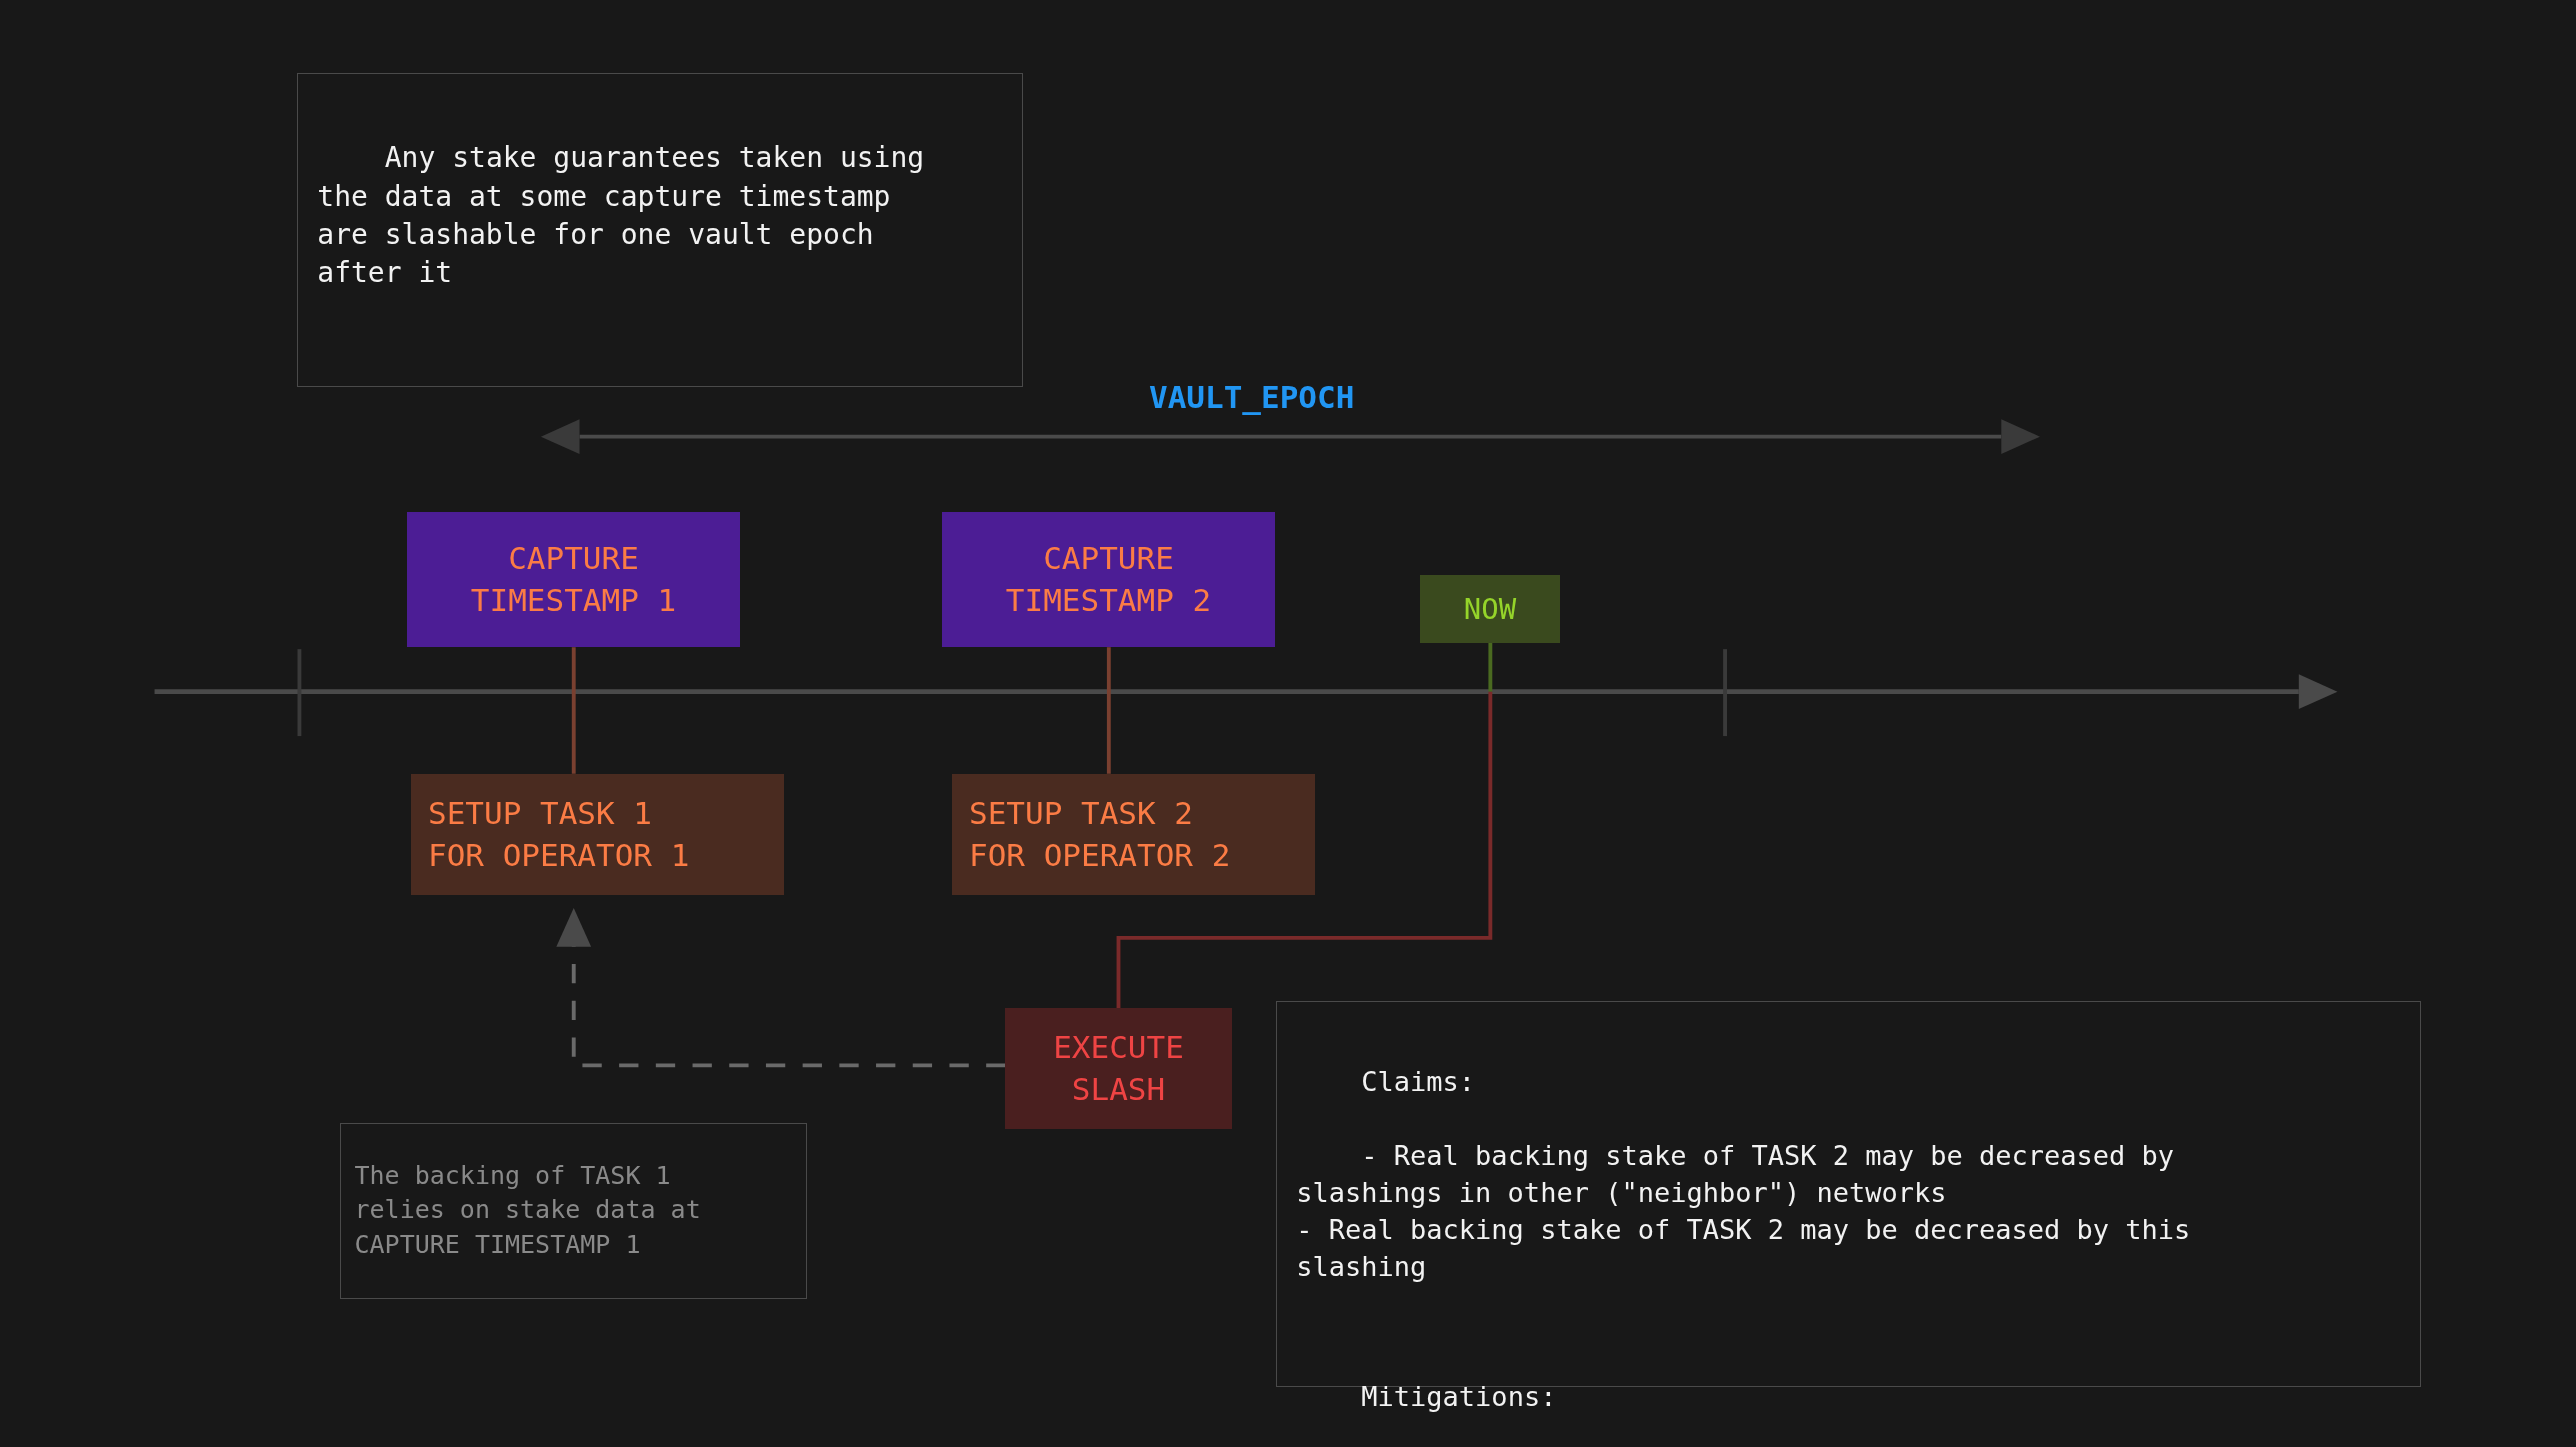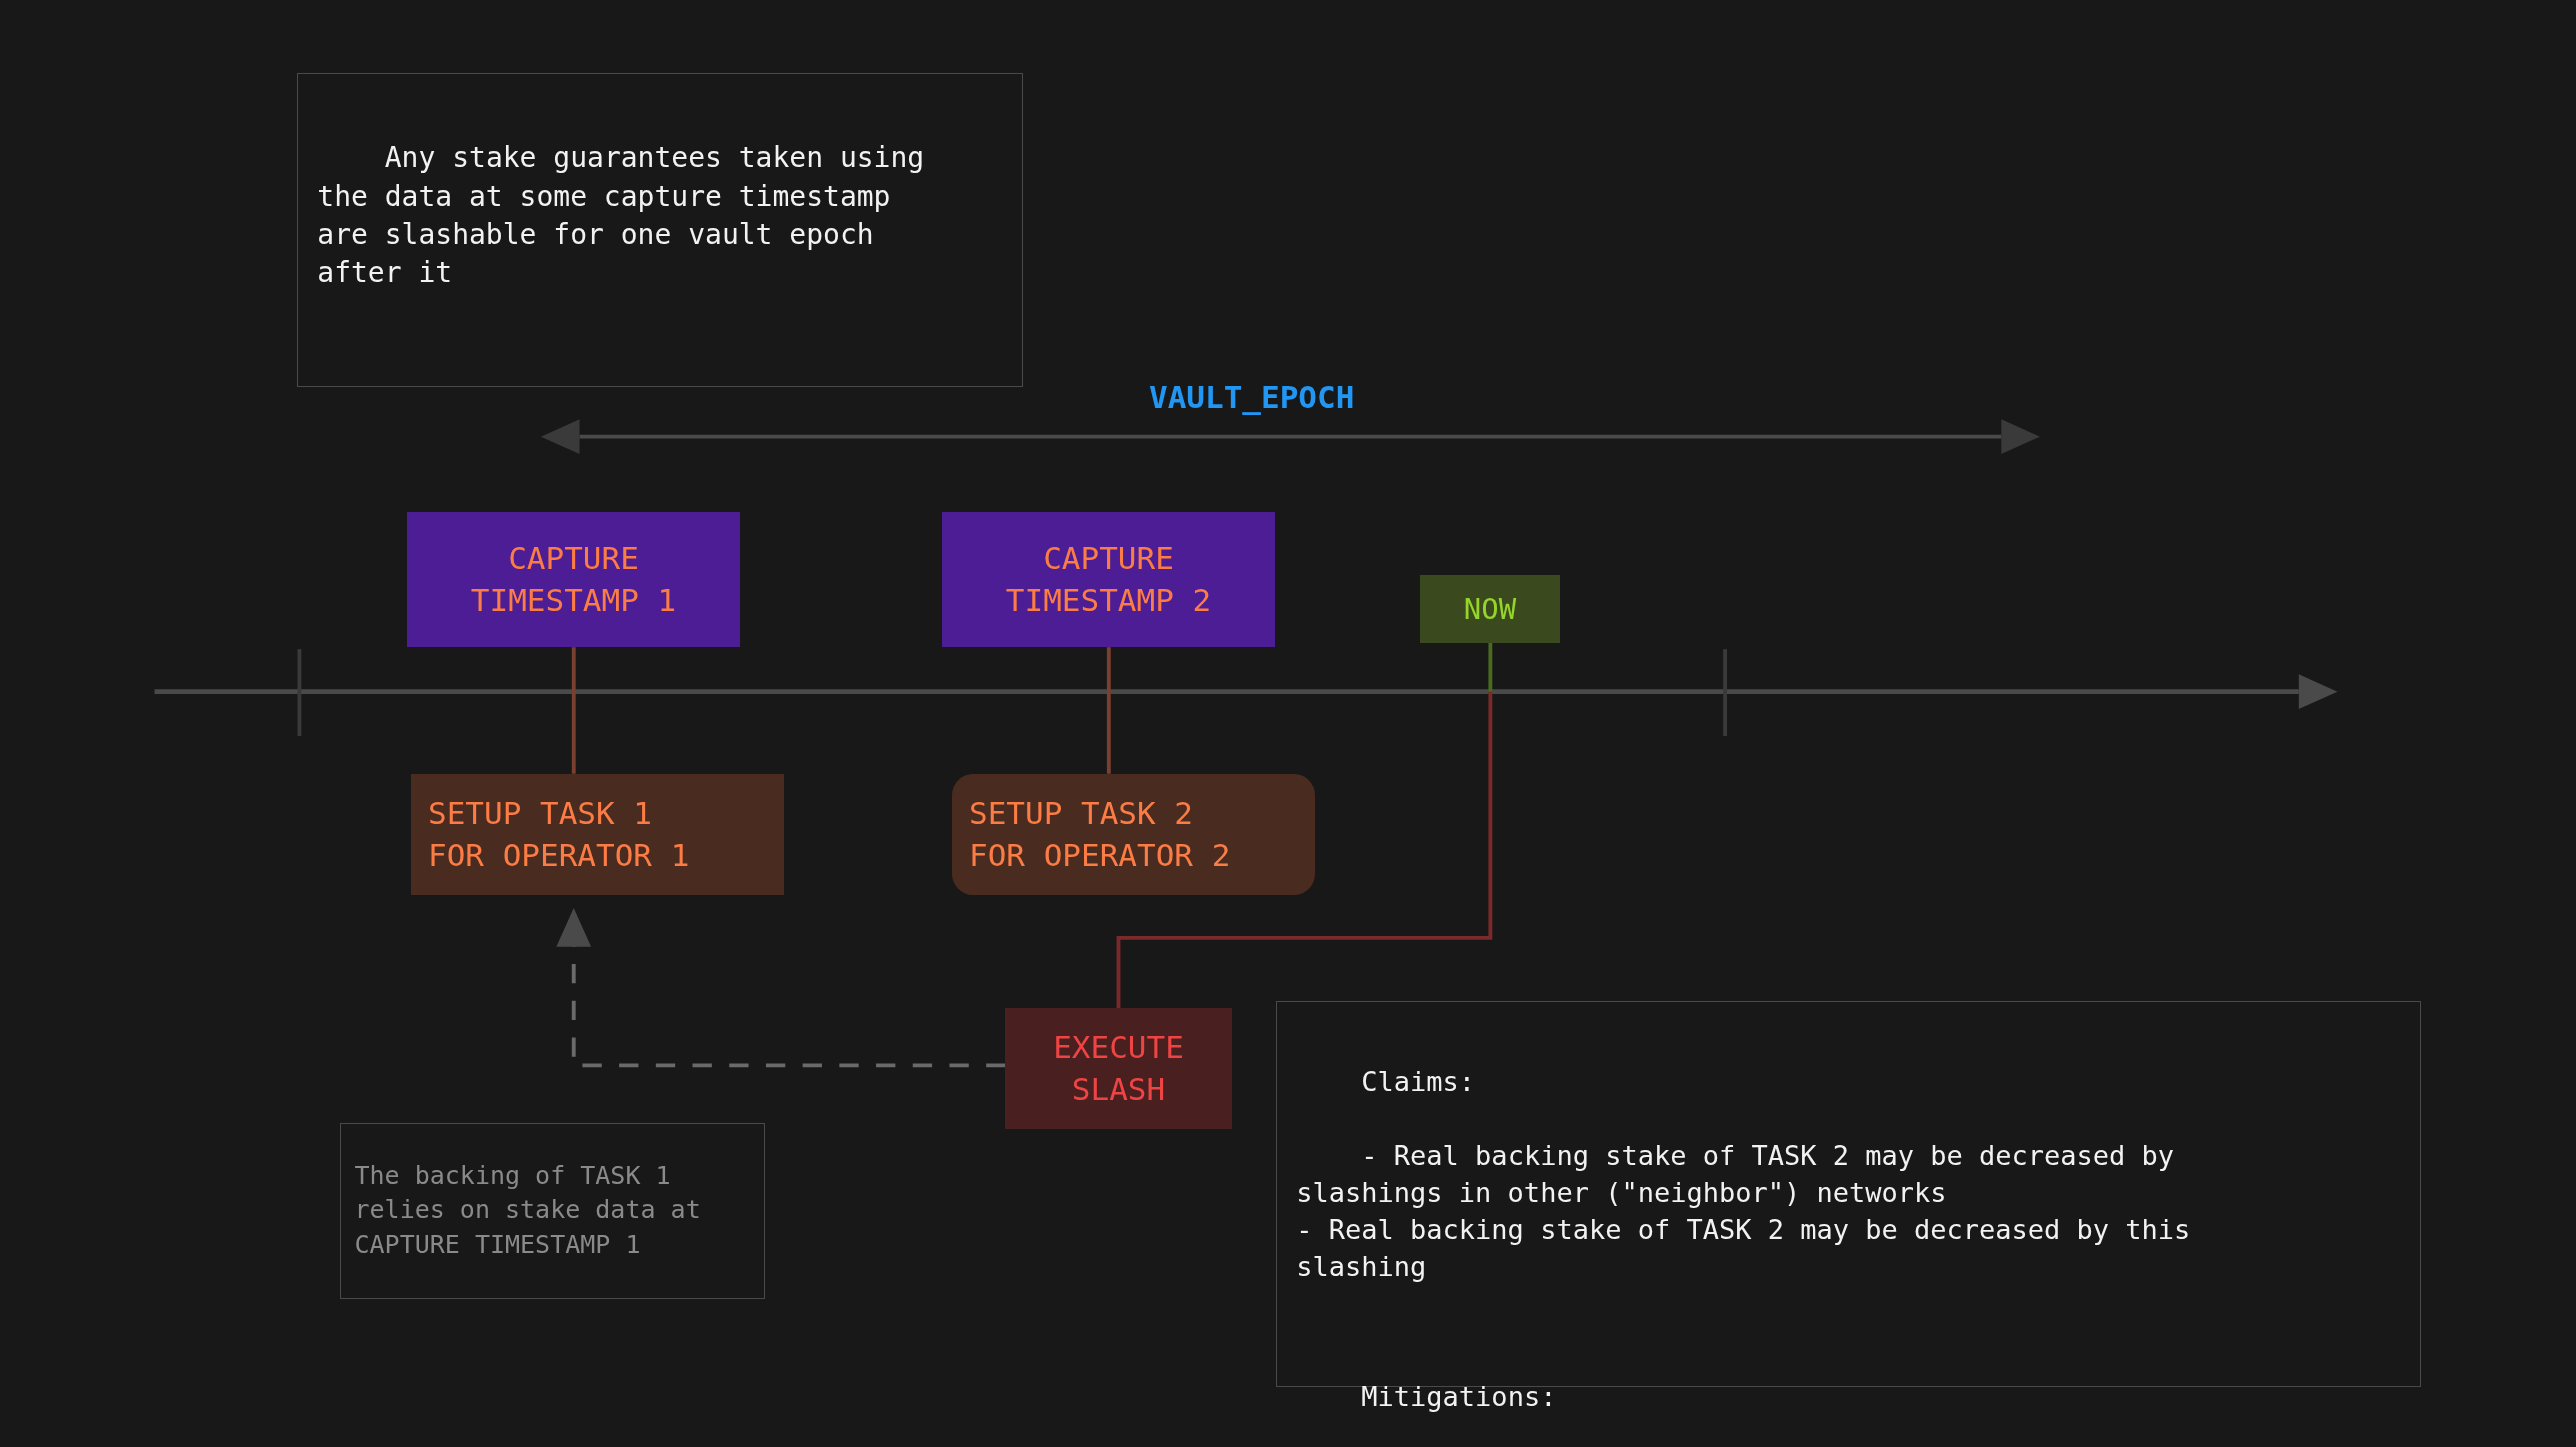--- a/index.html
+++ b/index.html
@@ -43,21 +43,21 @@
   .note .line-dim    { color: #8a8a8a; }
 
   #note-epoch {
     left: 297px; top: 73px;
     width: 726px; height: 314px;
     padding: 27px 17.4px 0 19.3px;
     font-size: 28px;
   }
   #note-backing {
     left: 340px; top: 1123px;
-    width: 425px; height: 176px;
+    width: 467px; height: 176px;
     padding: 35px 0 0 13.5px;
     font-size: 25px;
     color: #8a8a8a;
   }
   #note-claims {
     left: 1276px; top: 981px;
     width: 1145px; height: 386px;
     padding: 25px 0 0 19.3px;
     font-size: 27px;
     color: #f2f2f2;
@@ -105,21 +105,21 @@
     color: #ef4444;
     font-size: 31px;
     align-items: center;
     text-align: center;
   }
 
   #node-ct1    { left: 407px;  top: 512px;  width: 333px; height: 135px; }
   #node-ct2    { left: 942px;  top: 512px;  width: 333px; height: 135px; }
   #node-now    { left: 1420px; top: 575px;  width: 140px; height: 68px;  }
   #node-task1  { left: 387px;  top: 774px;  width: 373px; height: 121px; }
-  #node-task2  { left: 928px;  top: 774px;  width: 363px; height: 121px; border-radius: 21px; }
+  #node-task2  { left: 928px;  top: 774px;  width: 363px; height: 121px; }
   #node-slash  { left: 1005px; top: 1008px; width: 227px; height: 121px; }
 
   
   #epoch-label {
     position: absolute;
     left: 1149px; top: 379px;
     font-family: "DejaVu Sans Mono", "Liberation Mono", monospace;
     font-size: 31px;
     font-weight: bold;
     color: #2196f3;

